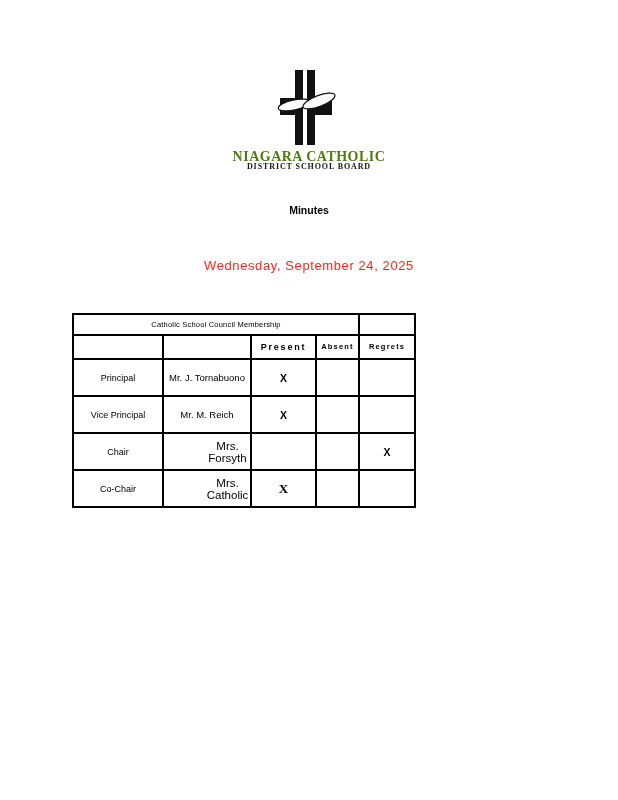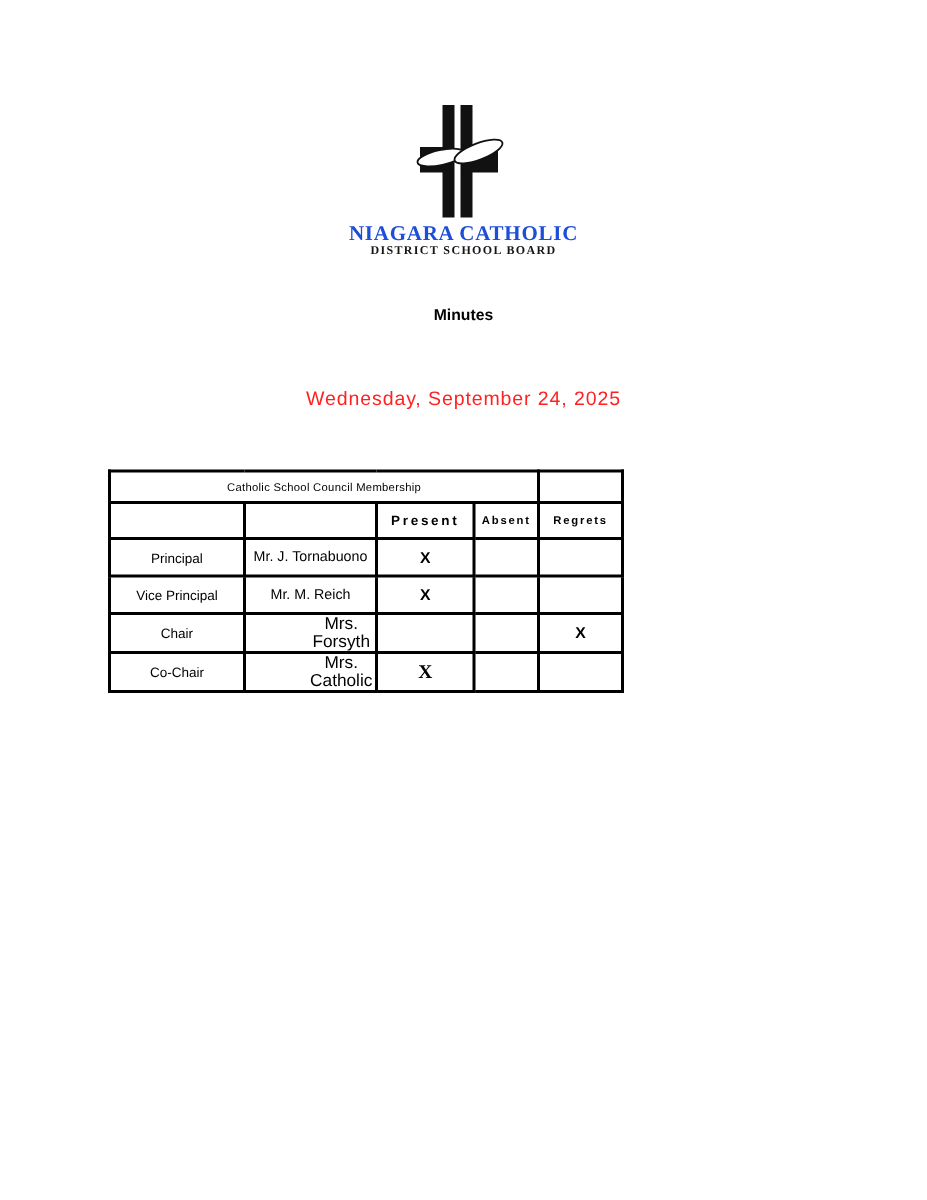--- a/index.html
+++ b/index.html
@@ -27,21 +27,21 @@
     top: 68px;
     width: 64px;
     height: 80px;
   }
   .org-name {
     top: 149px;
     font-family: "Liberation Serif", serif;
     font-size: 14px;
     font-weight: 600;
     letter-spacing: 0.5px;
-    color: #1d4ed8;
+    color: #4d7c0f;
   }
   .org-subtitle {
     top: 162px;
     font-family: "Liberation Serif", serif;
     font-size: 8px;
     font-weight: 600;
     letter-spacing: 0.9px;
     color: #161616;
   }
   
@@ -81,21 +81,21 @@
     overflow: hidden;
   }
   tr.caption-row td { height: 21px; font-size: 7.5px; letter-spacing: 0.2px; }
   tr.header-row td {
     height: 24px;
     vertical-align: top;
     padding-top: 6px;
   }
   td.hdr-present { font-size: 9px; font-weight: bold; letter-spacing: 1.8px; }
   td.hdr-absent, td.hdr-regrets { font-size: 7.5px; font-weight: 600; letter-spacing: 1.2px; }
-  tr.body-row td { height: 25px; }
+  tr.body-row td { height: 37px; }
   td.cell-role { font-size: 9px; }
   td.cell-name-sm { font-size: 9.5px; }
   td.cell-name-lg { font-size: 11.5px; padding-left: 41px; }
   td.cell-x { font-size: 10.5px; font-weight: 600; }
   td.cell-x-serif { font-family: "Liberation Serif", serif; font-size: 13px; font-weight: bold; }
 </style>
 </head>
 <body>
 
 <div class="page">

